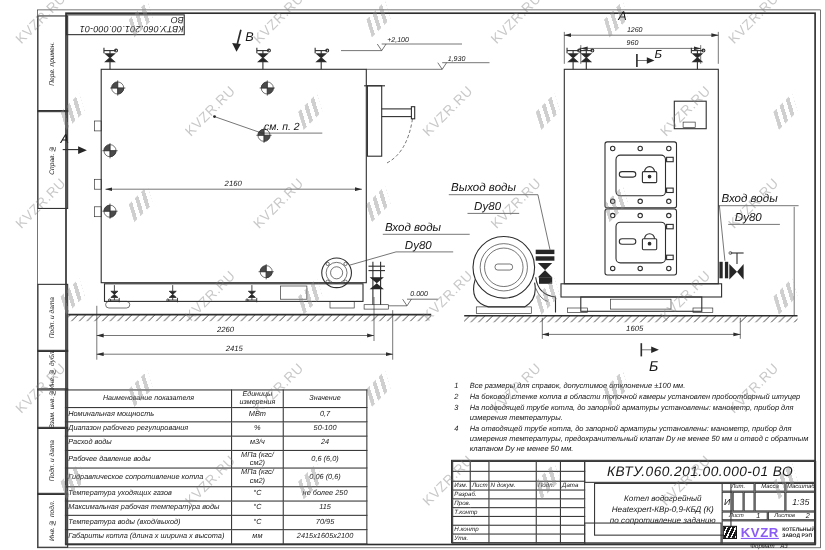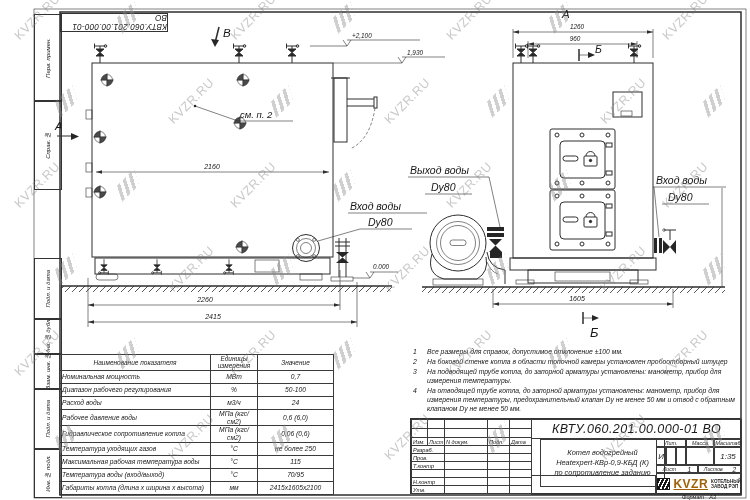--- a/index.html
+++ b/index.html
@@ -52,21 +52,21 @@
         justify-content:center;font:italic 5.4px "Liberation Sans",sans-serif;overflow:hidden;}
   .docnum{font:italic 12.5px "Liberation Sans",sans-serif;letter-spacing:.4px;}
   .pname{flex-direction:column;font:italic 7.4px/1.35 "Liberation Sans",sans-serif;text-align:center;}
   .vtxt{font:italic 8px "Liberation Sans",sans-serif;}
   .shrow{justify-content:space-around;}
   .shrow .lab{font:italic 5.2px "Liberation Sans",sans-serif;}
   .shrow .val{font:italic 6.6px "Liberation Sans",sans-serif;}
   .logocell{gap:3px;}
   .logo-mark{width:15px;height:12px;background:repeating-linear-gradient(115deg,#141414 0 2.2px,#fff 2.2px 3.6px);
              border:1px solid #141414;}
-  .logo-word{font:700 12px "Liberation Sans",sans-serif;letter-spacing:.5px;font-style:normal;color:#a16207;text-decoration:underline;}
+  .logo-word{font:700 12px "Liberation Sans",sans-serif;letter-spacing:.5px;font-style:normal;color:#8b5cf6;text-decoration:underline;}
   .logo-sub{display:flex;flex-direction:column;font:700 4.6px/1.2 "Liberation Sans",sans-serif;
             font-style:normal;color:#222;}
   .fmt{position:absolute;left:682px;top:494px;z-index:2;font:italic 5.6px "Liberation Sans",sans-serif;
        display:flex;gap:5px;}
 </style>
 </head>
 <body>
 
 <div class="sheet">
 

